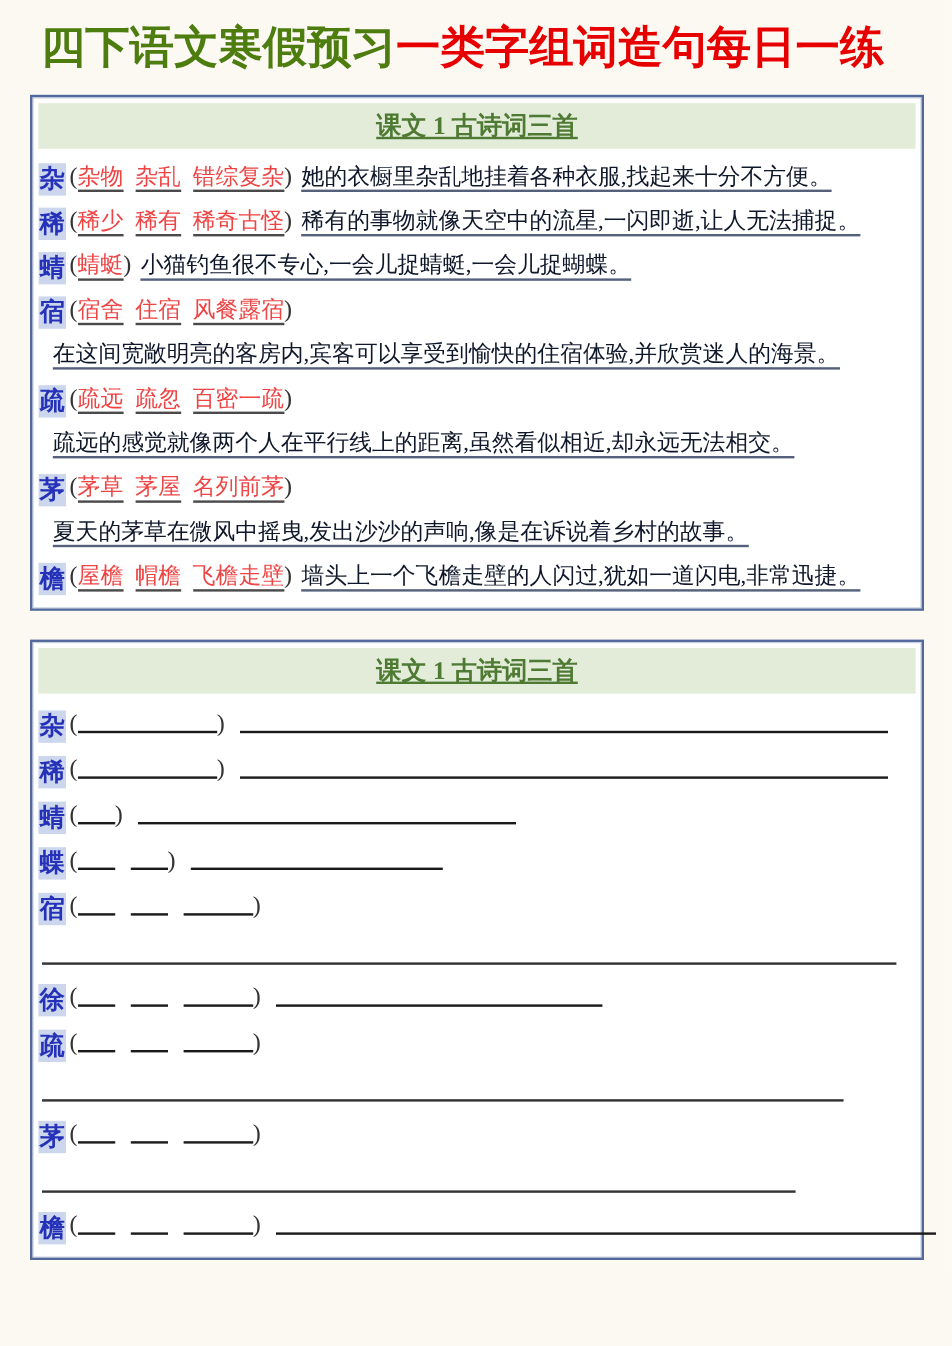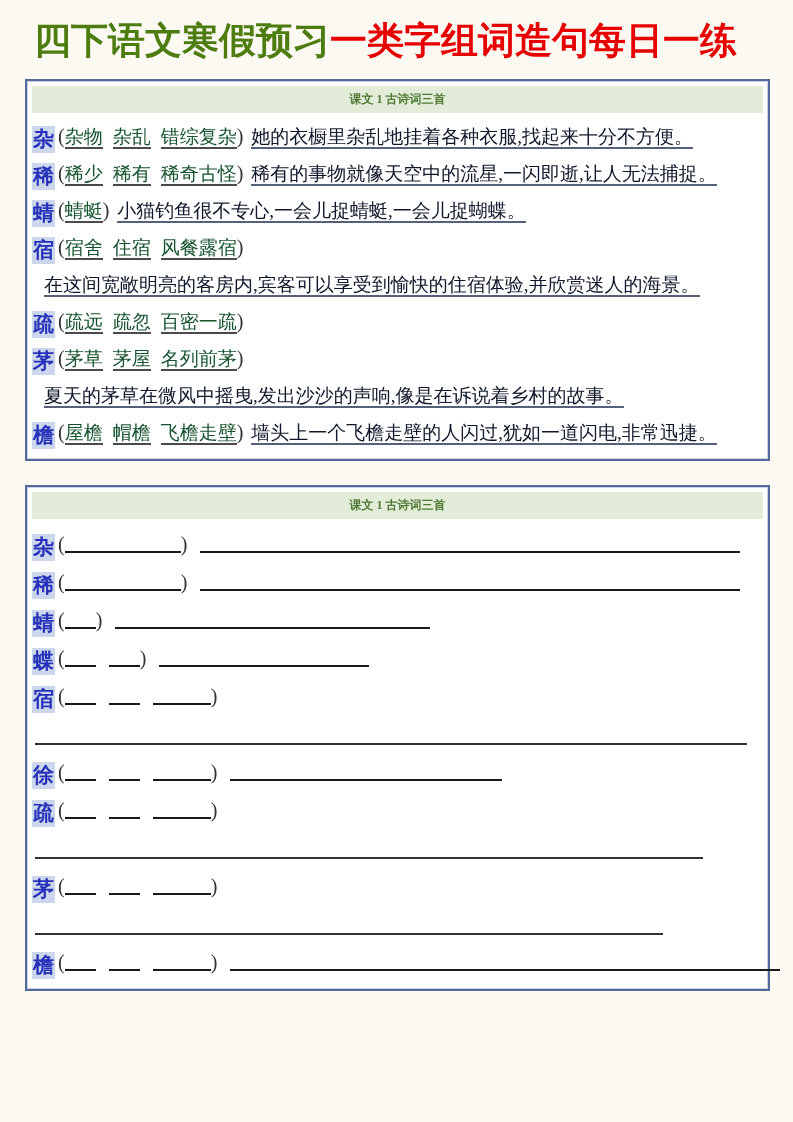--- a/index.html
+++ b/index.html
@@ -8,28 +8,28 @@
   
   .title{margin:0;padding:16px 0 0 34px;font-size:37px;font-weight:900;line-height:1.35;
          letter-spacing:0px;white-space:nowrap;}
   .title .t-black{color:#4d7c0f;}
   .title .t-red{color:#e60000;}
   
   .box{width:741px;margin:13px 0 0 25px;border:2px solid #54699b;background:#ffffff;
        box-shadow:0 0 0 1px #c9d2e4 inset;}
   .box2{margin-top:24px;}
   .bhead{margin:5px 5px 4px 5px;background:#e2ecd8;text-align:center;font-weight:bold;
-         font-size:12px;color:#4f7a33;padding:5px 0;}
+         font-size:21px;color:#4f7a33;padding:5px 0;text-decoration:underline;}
   
   .fbody{padding:1px 6px 8px 5px;}
   .frow{height:37px;line-height:37px;white-space:nowrap;font-size:19px;overflow:hidden;}
   .hc{display:inline-block;background:#ccd7ee;color:#2431b8;font-weight:bold;font-size:21px;
       line-height:27px;padding:0 1px;vertical-align:-3px;margin-right:3px;}
   .par{color:#333;font-size:20px;}
-  .wd{color:#14532d;border-bottom:2px solid #4a4a4a;padding-bottom:0px;}
+  .wd{color:#ef4444;border-bottom:2px solid #4a4a4a;padding-bottom:0px;}
   .wd + .wd{margin-left:10px;}
   .sen{color:#0f172a;border-bottom:2px solid #55617a;margin-left:8px;}
   .sen.full{margin-left:12px;}
   
   .pbody{padding:2px 6px 8px 5px;}
   .prow{height:38px;line-height:38px;white-space:nowrap;font-size:20px;color:#111;}
   .bl{display:inline-block;border-bottom:2px solid #1a1a1a;height:14px;vertical-align:-2px;}
   .bl + .bl{margin-left:13px;}
   .bl-s{width:31px;}
   .bl-l{width:58px;}
@@ -74,20 +74,23 @@
       <div class="frow">
         <span class="hc">宿</span><span class="par">(</span><span class="wd">宿舍</span><span class="wd">住宿</span><span class="wd">风餐露宿</span><span class="par">)</span>
       </div>
       <div class="frow">
         <span class="sen full">在这间宽敞明亮的客房内,宾客可以享受到愉快的住宿体验,并欣赏迷人的海景。</span>
       </div>
 
 
       <div class="frow">
         <span class="hc">疏</span><span class="par">(</span><span class="wd">疏远</span><span class="wd">疏忽</span><span class="wd">百密一疏</span><span class="par">)</span>
+      </div>
+      <div class="frow">
+        <span class="sen full">疏远的感觉就像两个人在平行线上的距离,虽然看似相近,却永远无法相交。</span>
       </div>
 
       <div class="frow">
         <span class="hc">茅</span><span class="par">(</span><span class="wd">茅草</span><span class="wd">茅屋</span><span class="wd">名列前茅</span><span class="par">)</span>
       </div>
       <div class="frow">
         <span class="sen full">夏天的茅草在微风中摇曳,发出沙沙的声响,像是在诉说着乡村的故事。</span>
       </div>
 
       <div class="frow">

